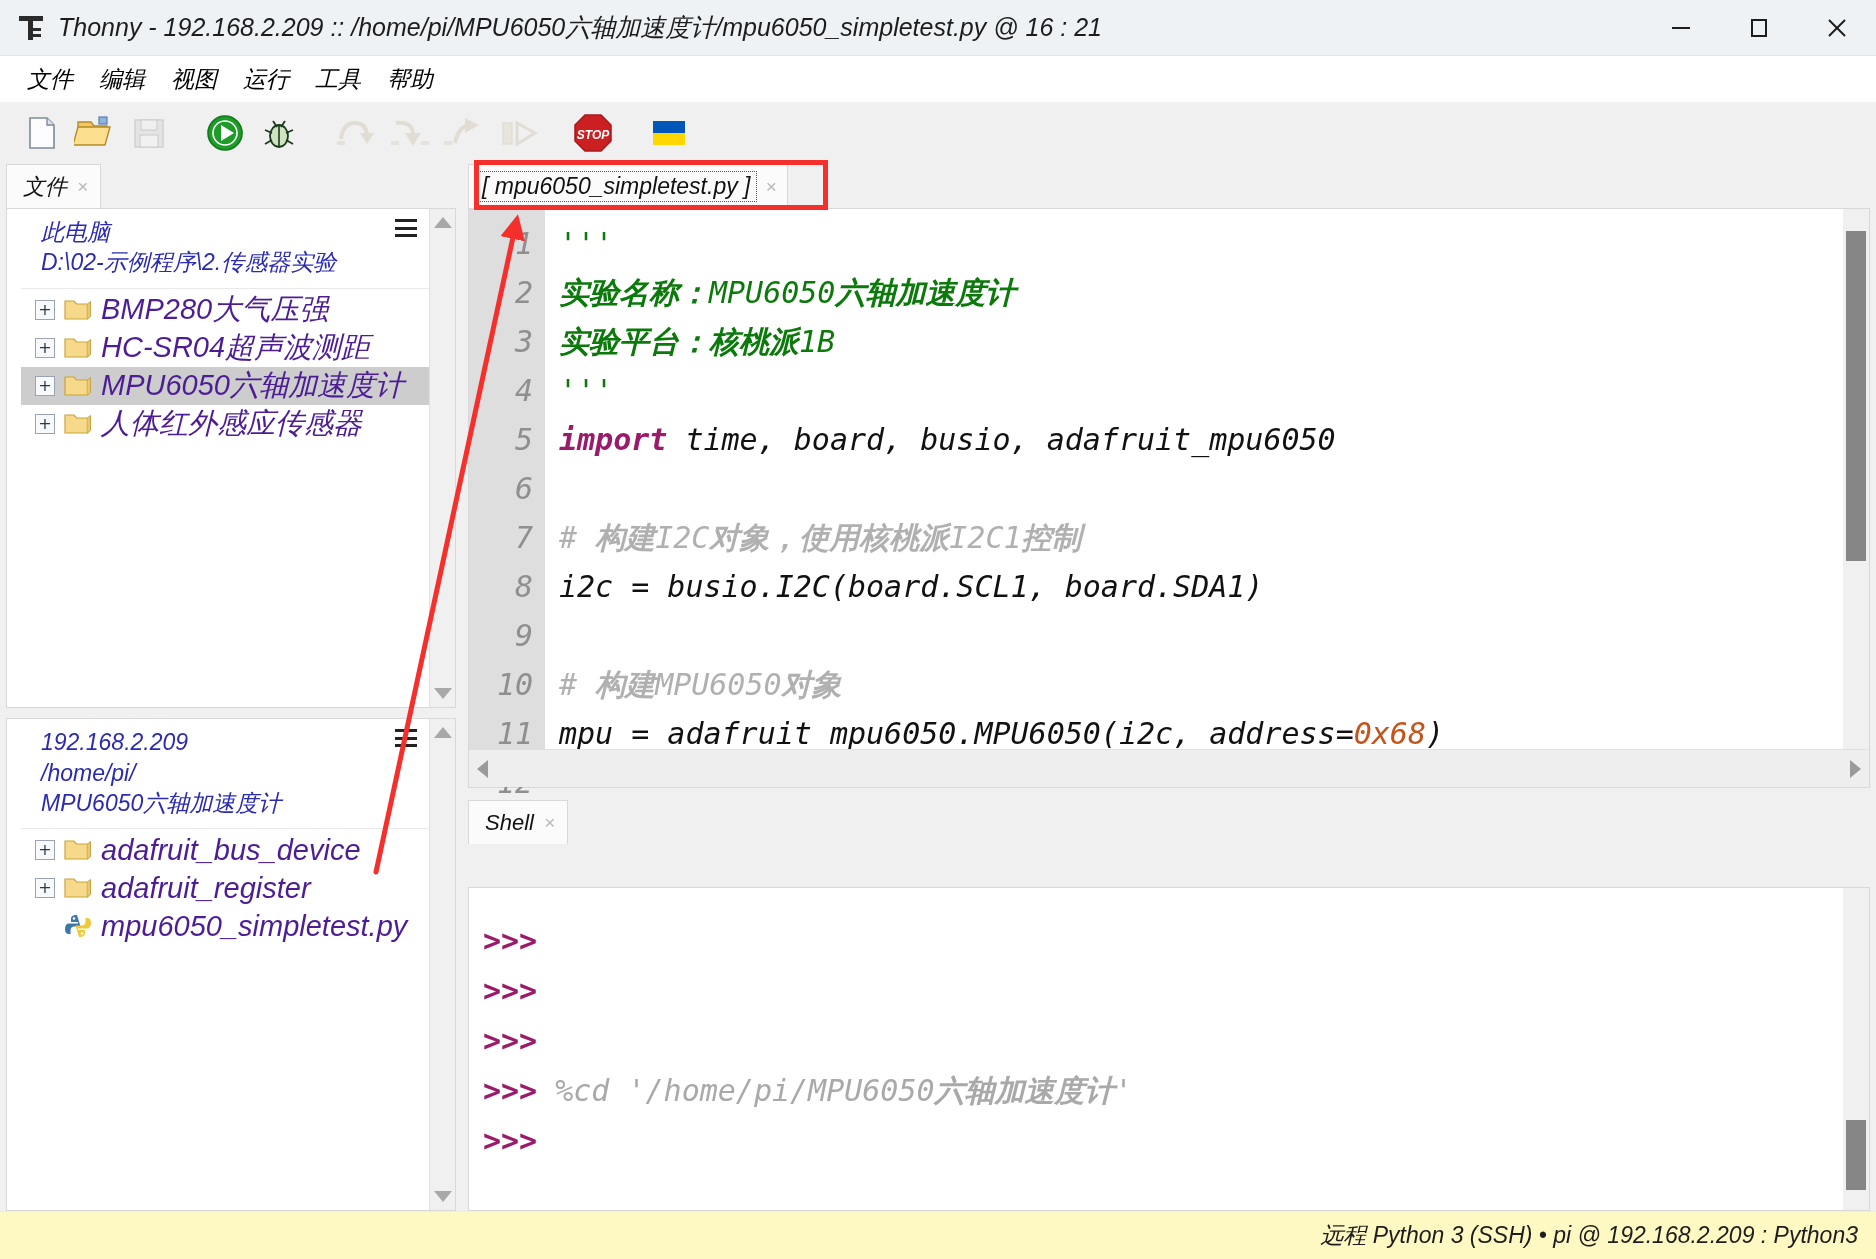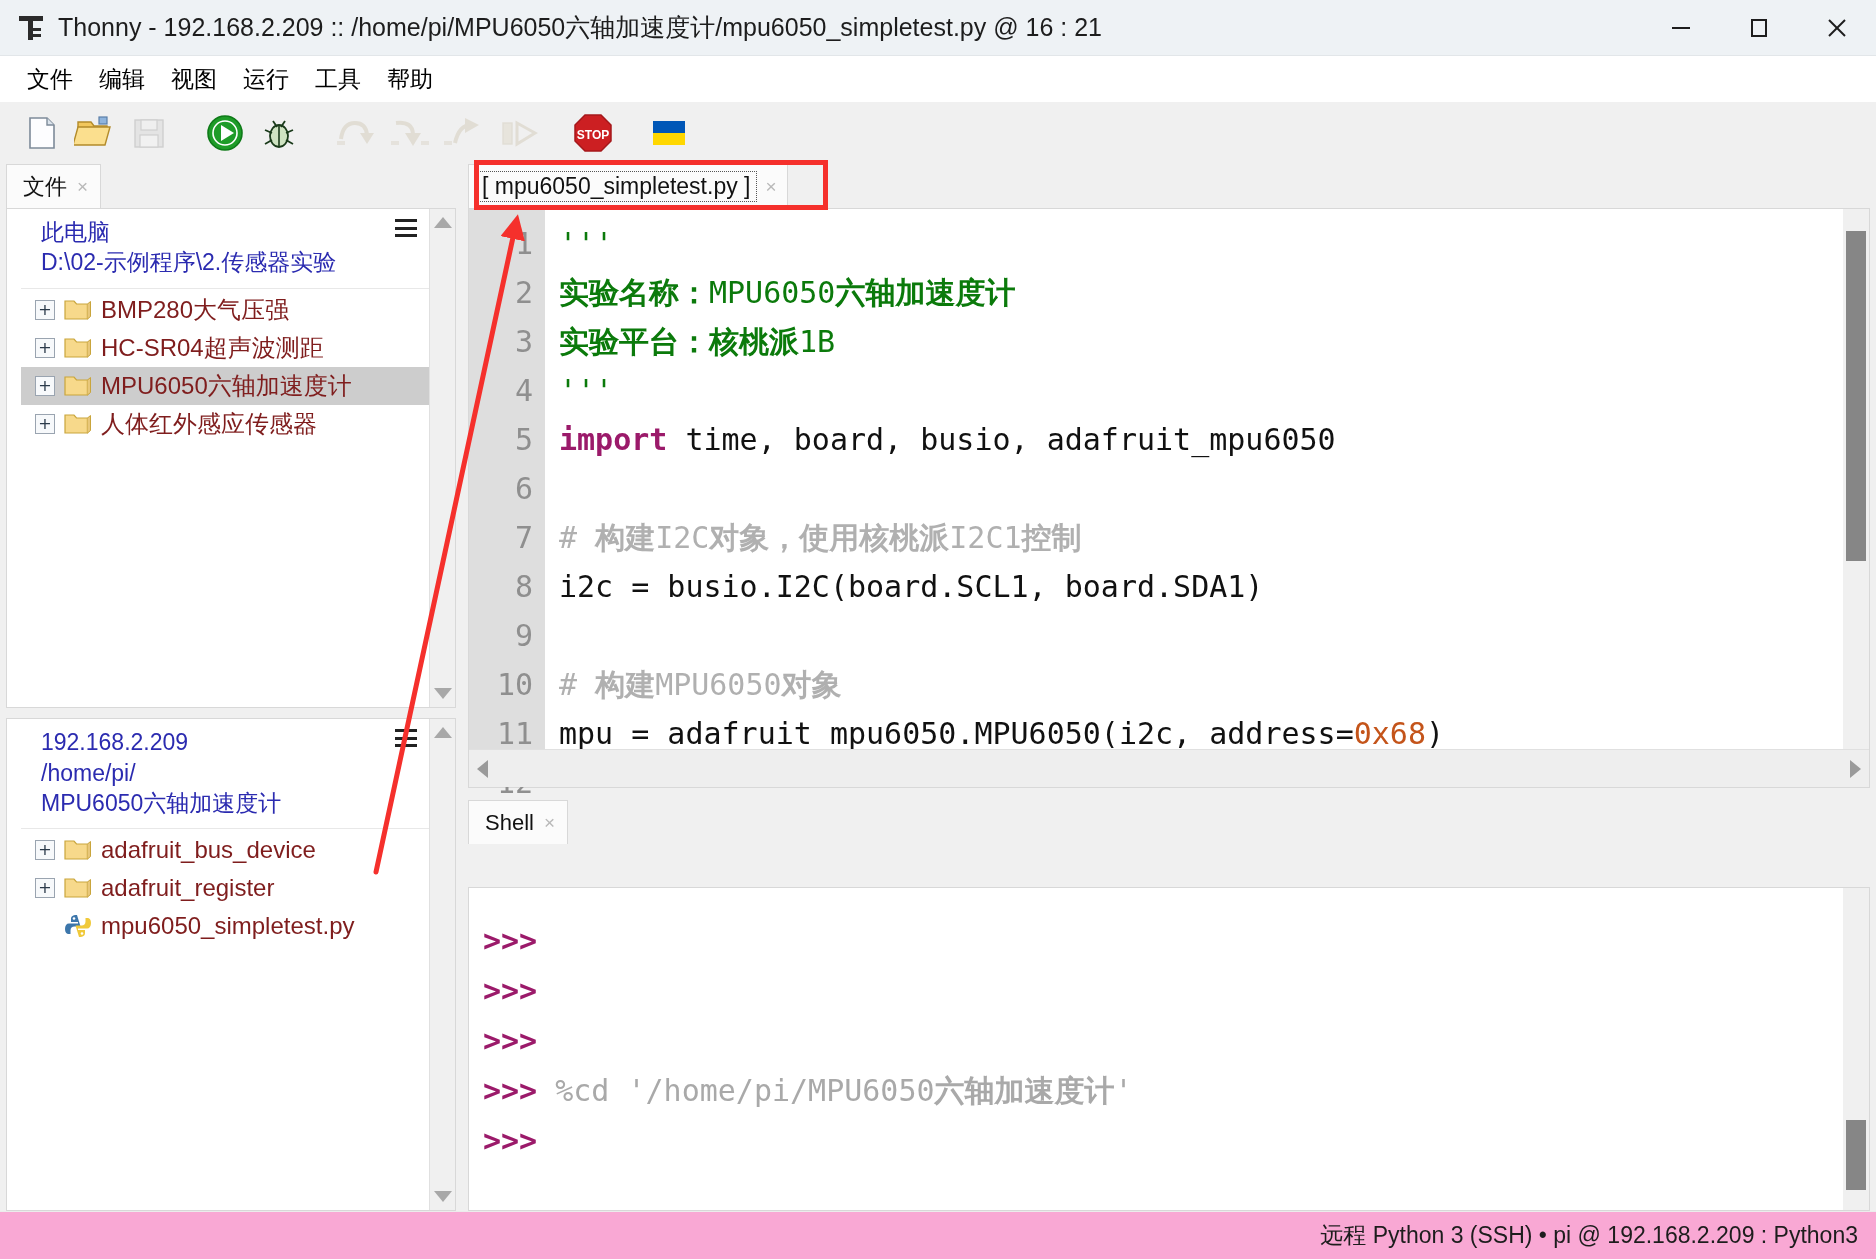--- a/index.html
+++ b/index.html
@@ -7,21 +7,21 @@
     margin: 0; padding: 0;
     width: 1876px; height: 1259px;
     overflow: hidden;
     background: #ffffff;
     font-family: "Liberation Sans", "DejaVu Sans", sans-serif;
   }
   #app {
     position: relative;
     width: 1876px; height: 1259px;
     background: #f3f3f3;
-    display: flex; flex-direction: column;
+    display: flex; flex-direction: column; font-style: italic;
   }
 
   
   .titlebar {
     height: 56px;
     background: #eef2f5;
     display: flex; align-items: center;
     border-bottom: 1px solid #e2e6e9;
     flex: 0 0 56px;
     position: relative;
@@ -162,21 +162,21 @@
     width: 20px; height: 20px;
     border: 1px solid #9aa4b0;
     background: #f7f9fb;
     display: flex; align-items: center; justify-content: center;
     font-size: 16px; line-height: 1; color: #2b3a4a;
     flex: 0 0 20px;
     font-family: "DejaVu Sans", sans-serif;
   }
   .expander-blank { width: 20px; flex: 0 0 20px; }
   .row-icon { width: 30px; height: 28px; flex: 0 0 30px; display:flex; align-items:center; }
-  .row-label { font-size: 24px; color: #7f1d1d; }
+  .row-label { font-size: 29px; color: #4c1d95; }
   .vscroll {
     width: 26px; flex: 0 0 26px;
     background: #f0f0f0;
     border-left: 1px solid #e0e0e0;
     display: flex; flex-direction: column; align-items: center;
     position: relative;
   }
   .vscroll .arrow-up, .vscroll .arrow-down {
     width: 0; height: 0;
     border-left: 9px solid transparent;
@@ -295,21 +295,21 @@
     white-space: pre;
     overflow: hidden;
   }
   .sh-prompt { color: #9b1a6a; font-weight: bold; }
   .sh-cmd { color: #a9a9a9; }
   .sh-cmd-b { color: #a9a9a9; font-weight: bold; }
 
   
   .statusbar {
     height: 48px; flex: 0 0 48px;
-    background: #f9a8d4;
+    background: #fef9c3;
     display: flex; align-items: center; justify-content: flex-end;
     padding-right: 18px;
     font-size: 23px; color: #1d1d1d;
     gap: 0;
     border-top: 1px solid #ececec;
   }
 
   
   .anno-rect {
     position: absolute;

